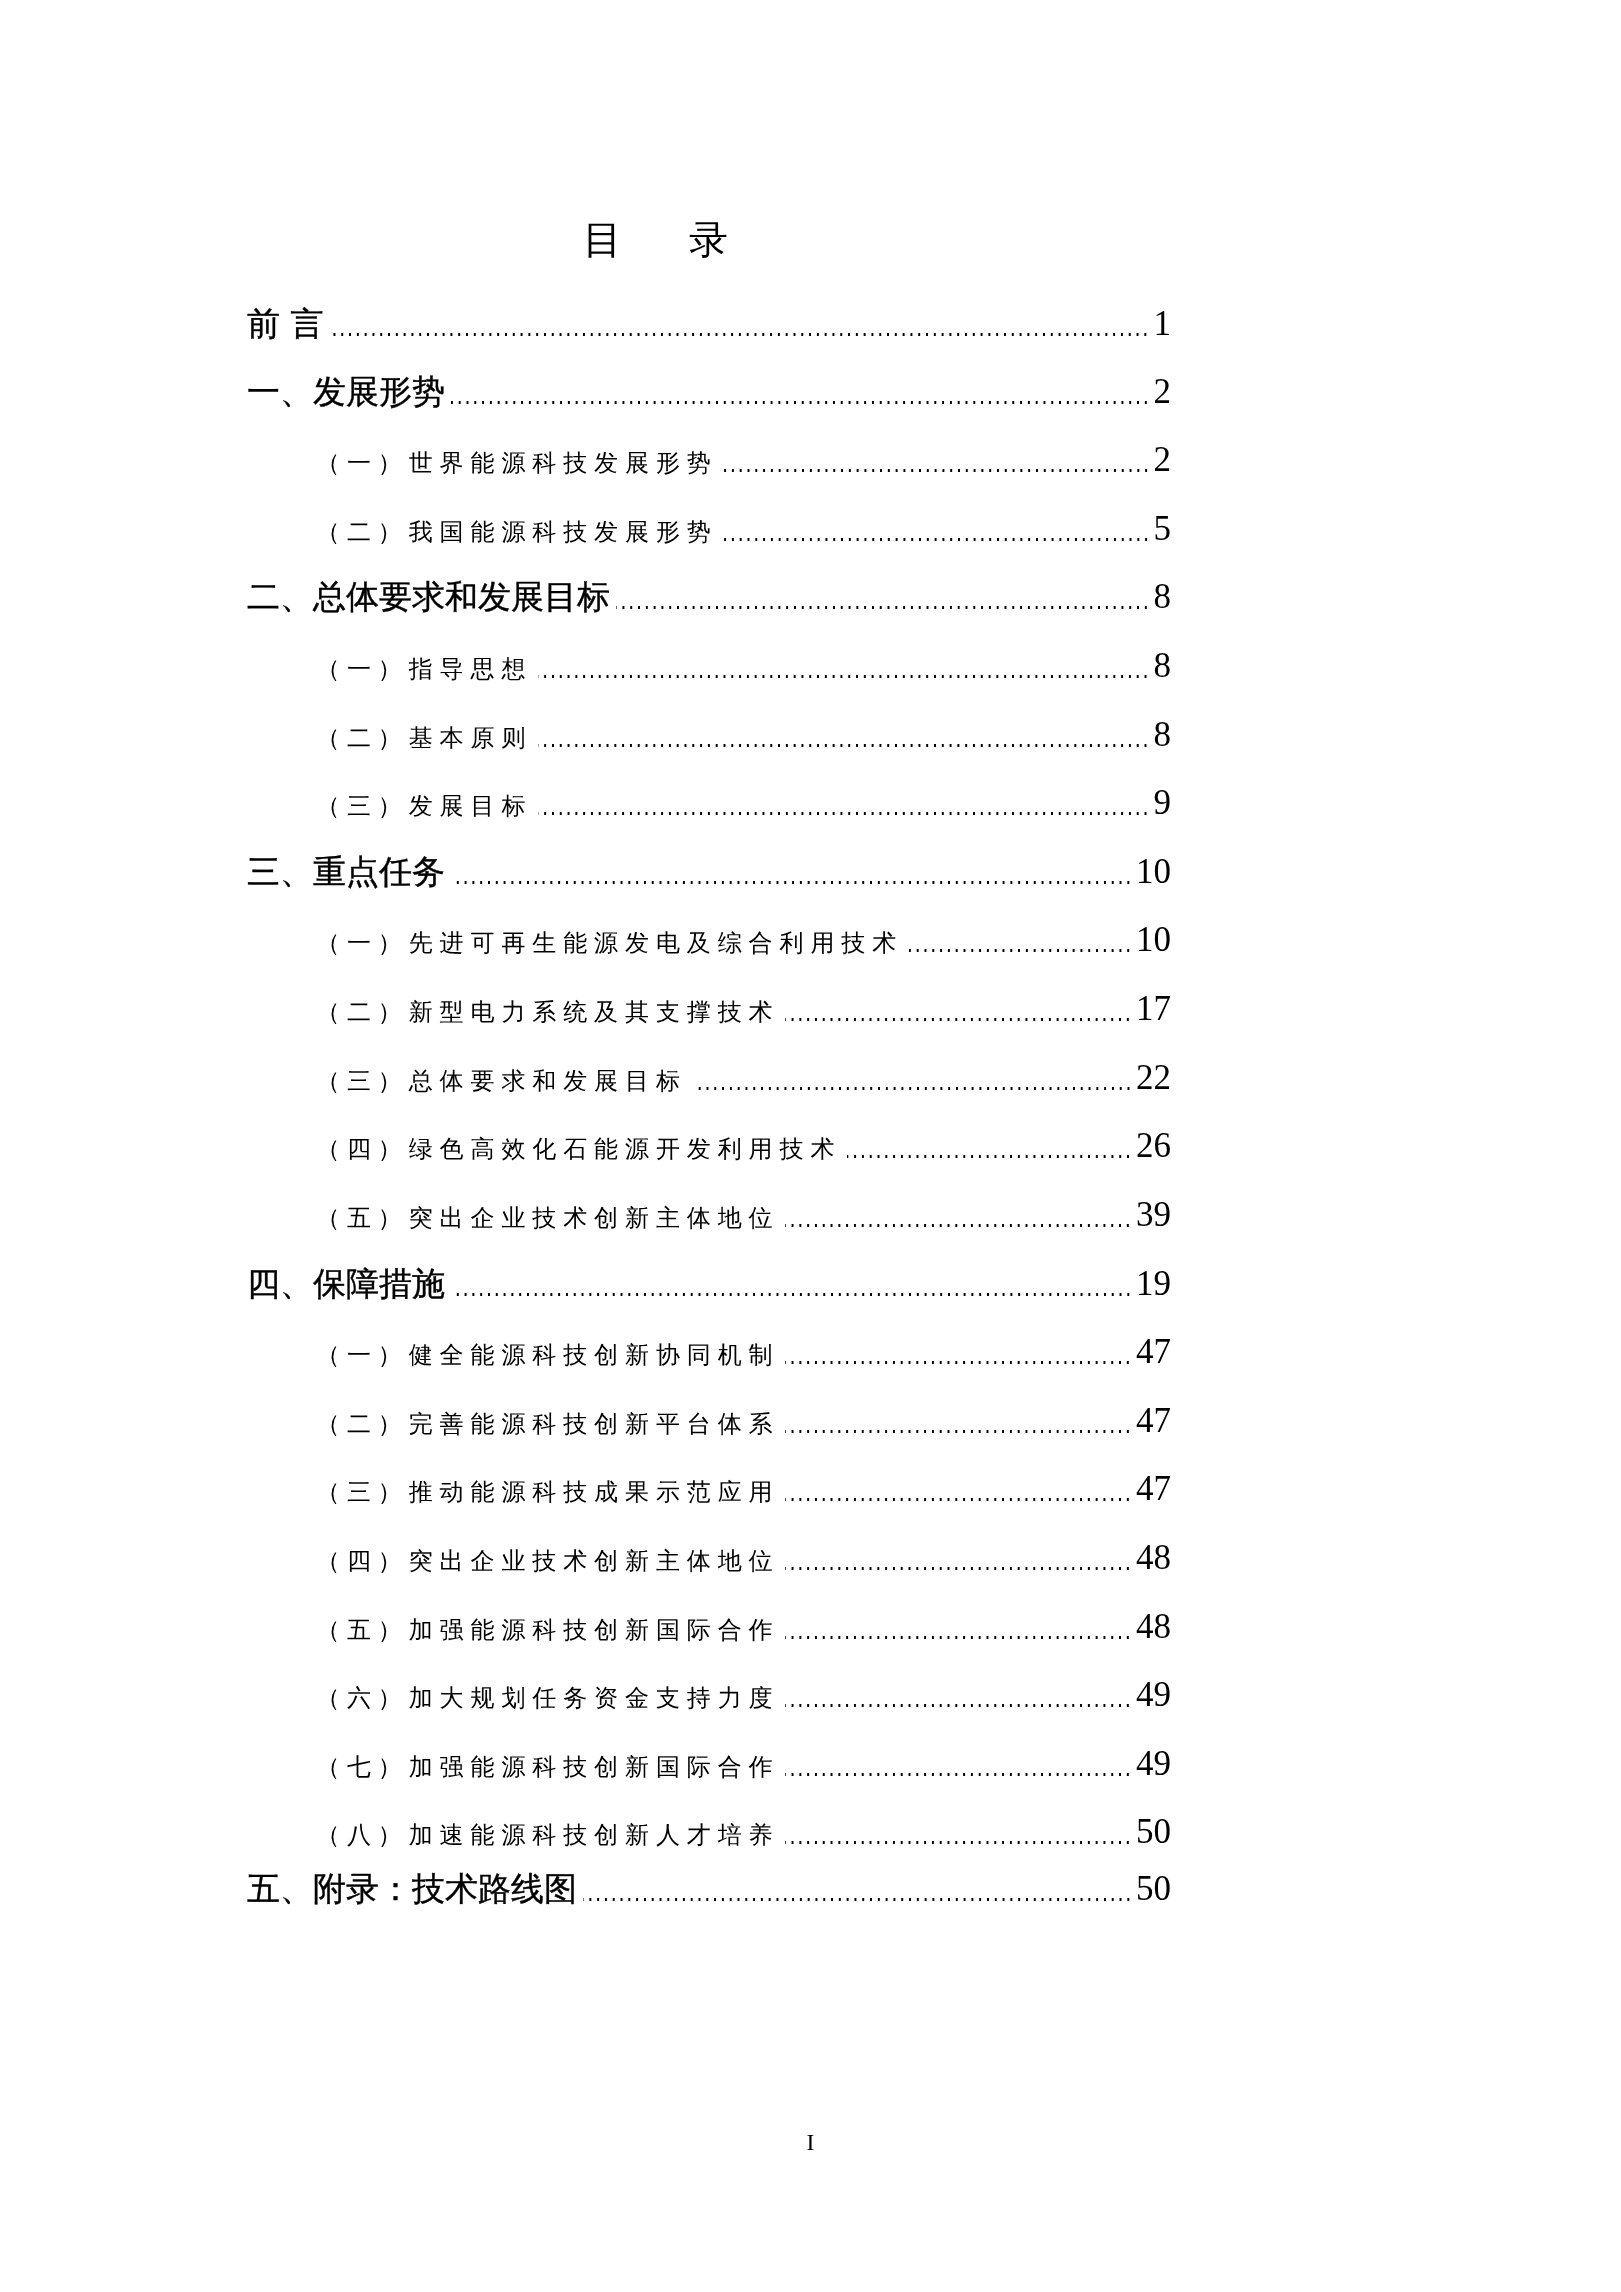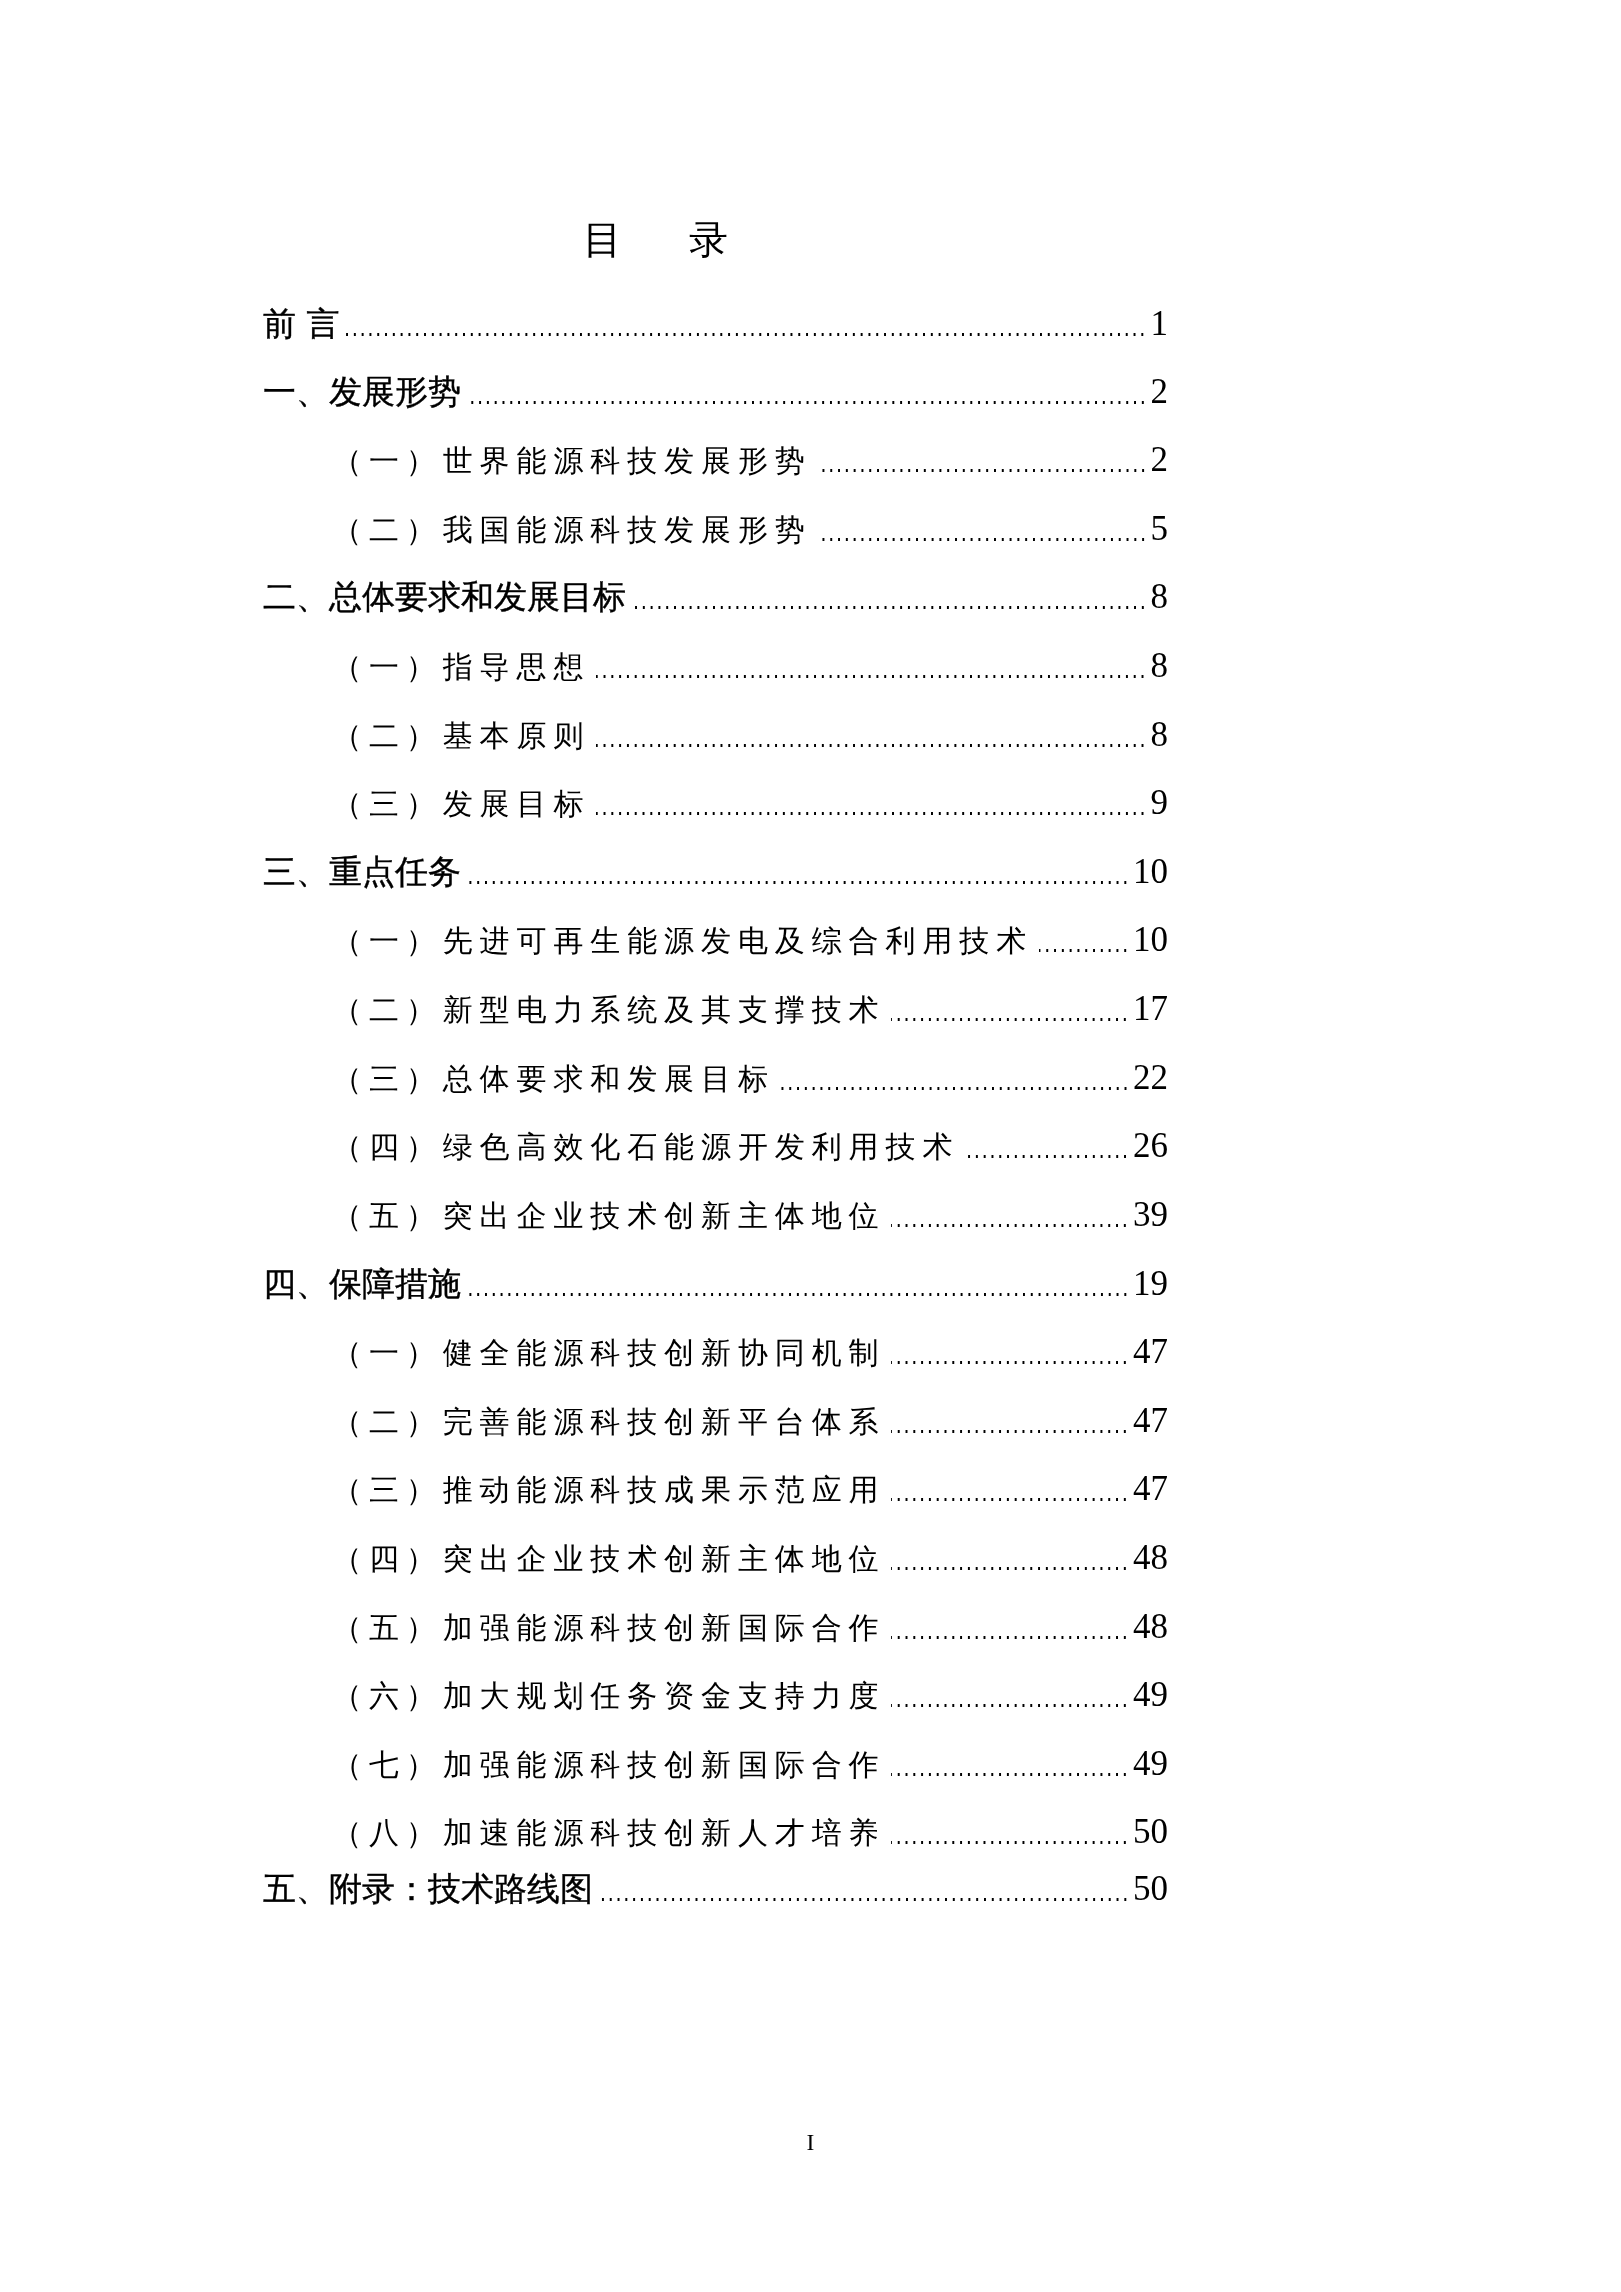--- a/index.html
+++ b/index.html
@@ -2,34 +2,34 @@
 <html><head>
 <meta charset="utf-8">
 <style>
   html, body { margin: 0; padding: 0; background: #ffffff; }
   body { width: 1621px; height: 2293px; position: relative; overflow: hidden; color: #000; }
   .title {
     position: absolute; left: 0; width: 1311px; top: 214px; text-align: center;
     font-family: "DejaVu Sans", sans-serif; font-size: 39px; line-height: 51px;
     letter-spacing: 27.4px; text-indent: 27.4px;
   }
-  .toc { position: absolute; left: 16px; top: 0; width: 1401px; height: 2293px; }
+  .toc { position: absolute; left: 0; top: 0; width: 1401px; height: 2293px; padding-left: 19px; }
   .row {
     position: absolute; display: flex; align-items: baseline; height: 49px;
     right: 249px;
   }
   .row.level-1 { left: 247px; }
   .row.level-2 { left: 316px; }
   .label { white-space: pre; flex: 0 0 auto; }
   .level-1 .label {
     font-family: "DejaVu Sans", sans-serif; font-size: 33px; line-height: 49px;
     font-weight: normal; -webkit-text-stroke: 0.4px #000;
   }
   .level-2 .label {
-    font-family: Liberation Serif, serif; font-size: 30px; line-height: 49px;
+    font-family: Liberation Serif, serif; font-size: 24px; line-height: 49px;
     letter-spacing: 6.9px;
   }
   .leader {
     flex: 1 1 auto; height: 2.9px; margin: 0 3.9px 0 5.9px; align-self: flex-end;
     margin-bottom: 11.8px;
     background-image: radial-gradient(circle, #000 1.1px, transparent 1.4px);
     background-size: 7.8px 2.9px; background-repeat: repeat-x; background-position: right center;
   }
   .page {
     flex: 0 0 auto; font-family: "Liberation Serif", serif; font-size: 35px; line-height: 49px;

